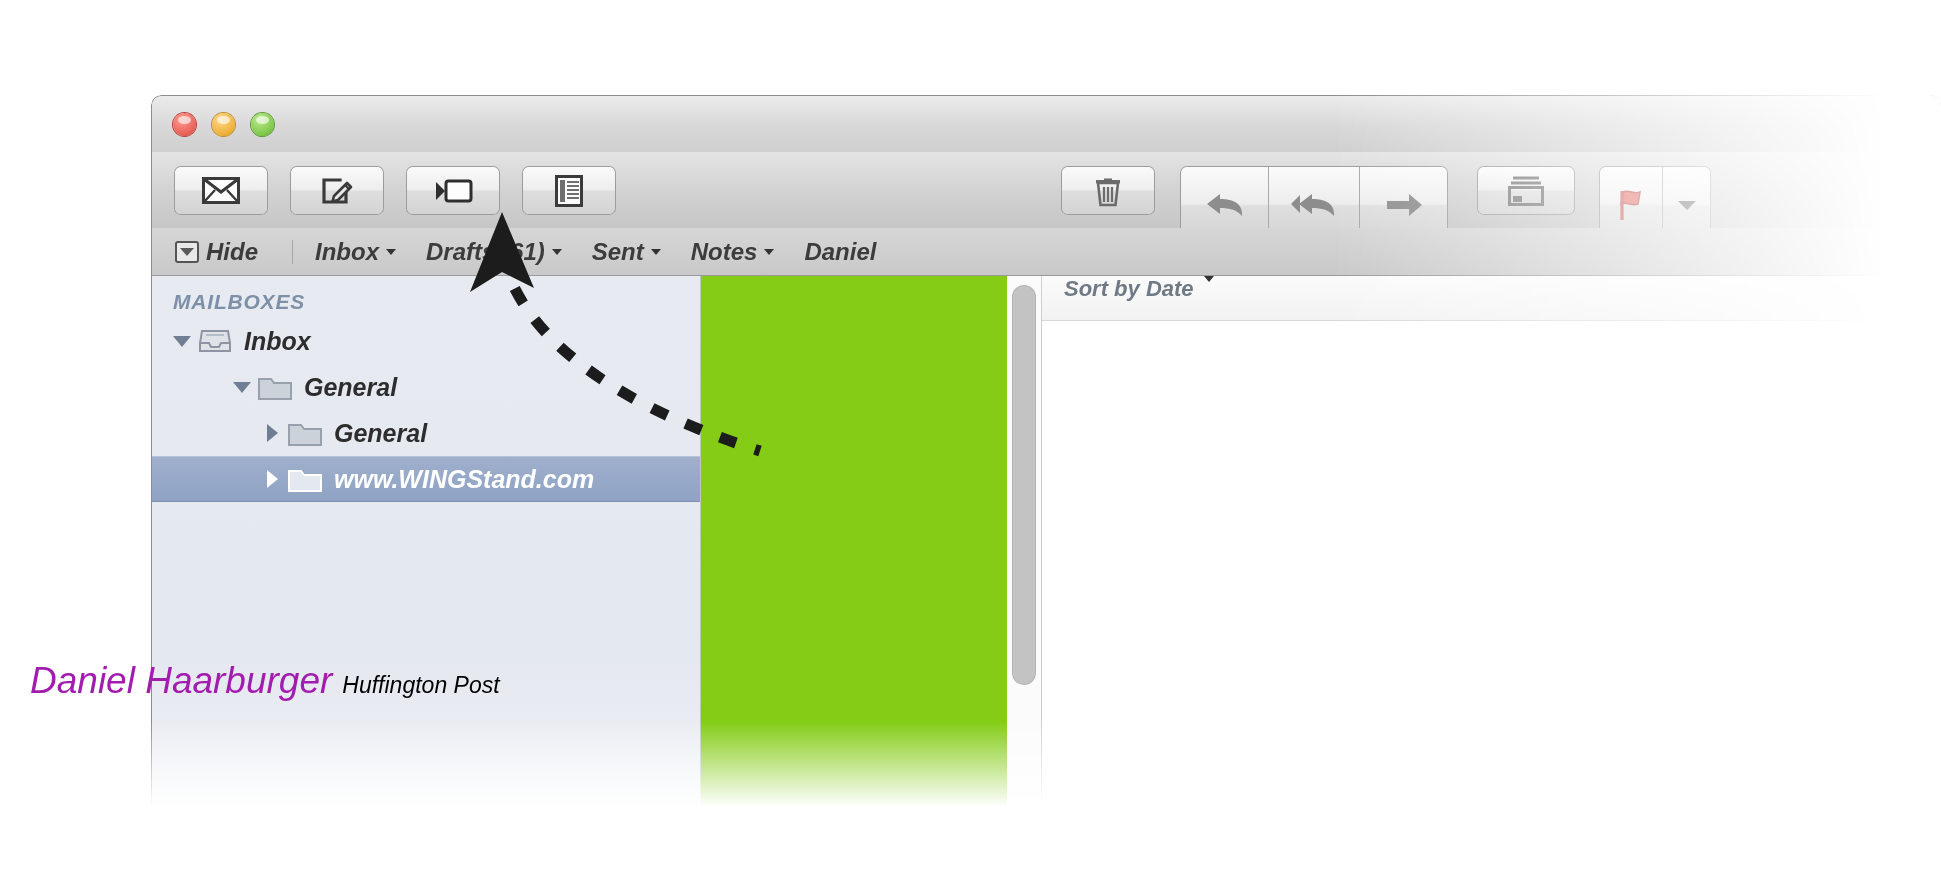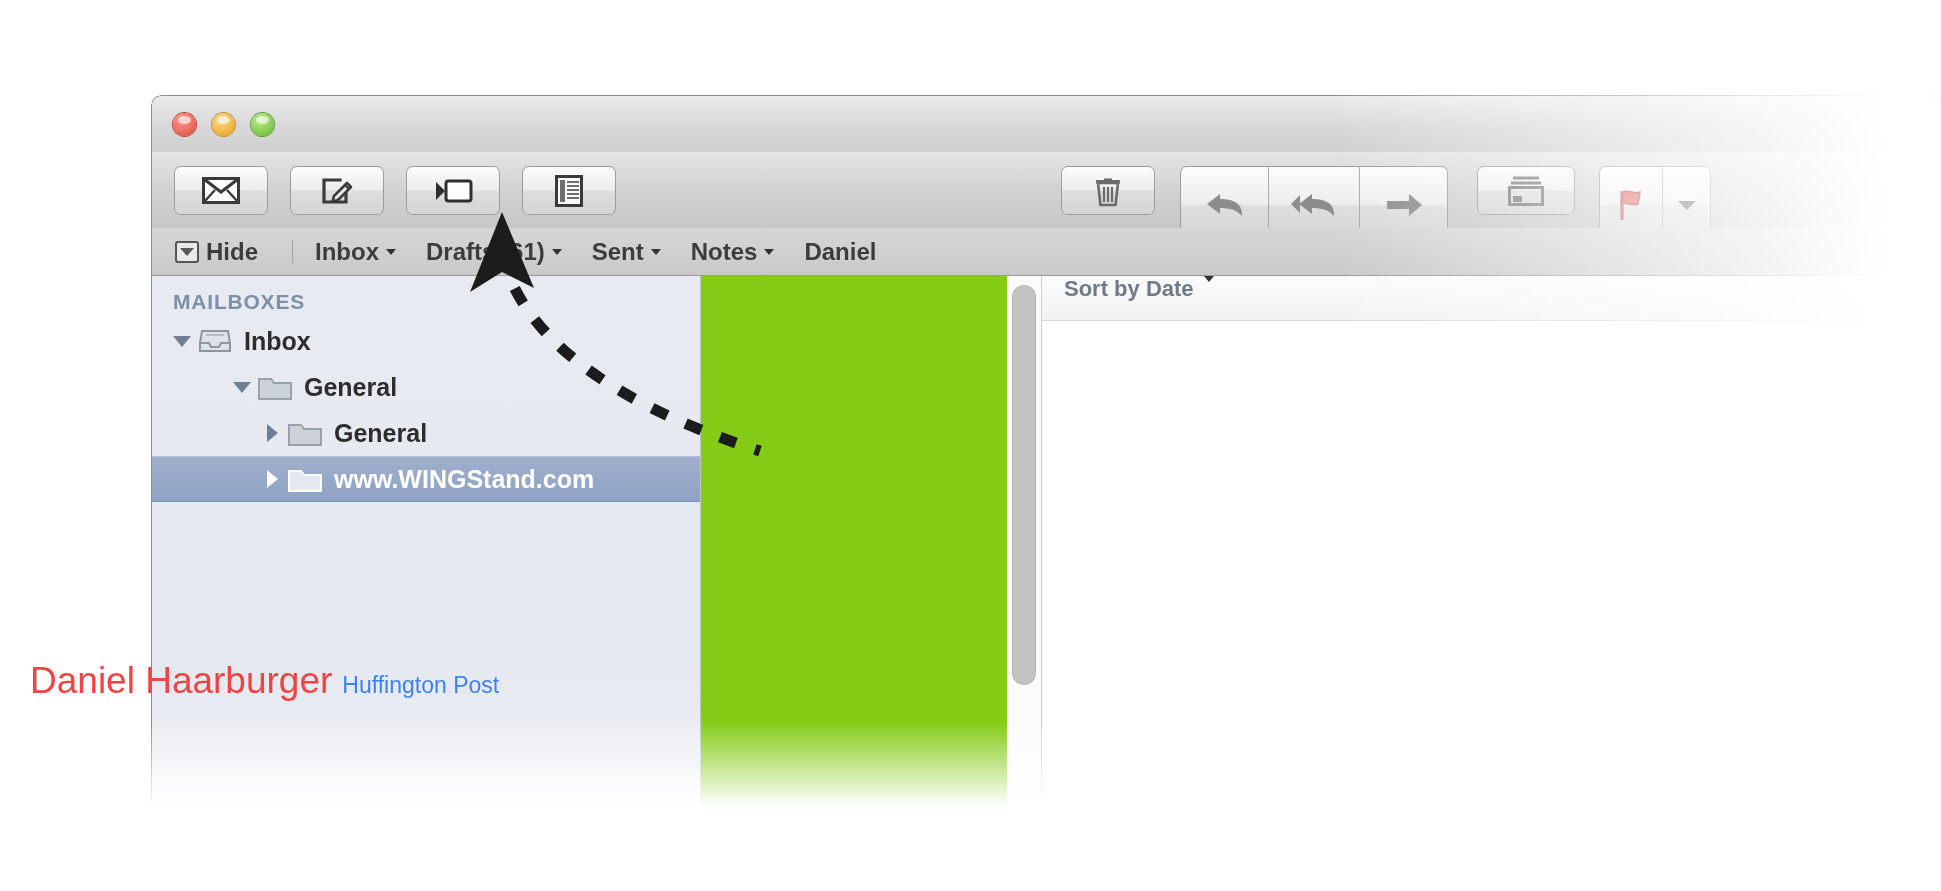--- a/index.html
+++ b/index.html
@@ -2,21 +2,21 @@
 <html><head>
 <meta charset="utf-8">
 <style>
   html, body {
     margin: 0; padding: 0;
     width: 1941px; height: 891px;
     background: #ffffff;
     font-family: "Liberation Sans", sans-serif;
     overflow: hidden;
   }
-  #stage { position: relative; width: 1941px; height: 891px; background: #fff; }
+  #stage { position: relative; width: 1941px; height: 891px; background: #fff; font-style: italic; }
 
   
   .mail-window {
     position: absolute;
     left: 151px; top: 95px;
     width: 1790px; height: 712px;
     border-top-left-radius: 10px;
     border-top-right-radius: 10px;
     overflow: hidden;
     -webkit-mask-image: linear-gradient(to right, #000 0 66%, rgba(0,0,0,0) 97%),
@@ -151,22 +151,22 @@
   
   .anno-label {
     position:absolute; left:766px; top:338px;
     font-size:51px; color:#2d2d2d; font-family:"Liberation Sans", sans-serif;
     white-space:nowrap;
   }
   .anno-svg { position:absolute; left:0; top:0; width:1941px; height:891px; pointer-events:none; }
 
   
   .credit { position:absolute; left:30px; top:660px; white-space:nowrap; }
-  .credit .name { font-size:37px; color:#ef4444; }
-  .credit .org  { font-size:23px; color:#3b82f6; margin-left:10px; }
+  .credit .name { font-size:37px; color:#a21caf; }
+  .credit .org  { font-size:23px; color:#000000; margin-left:10px; }
 </style>
 </head>
 <body>
 
 <div id="stage">
 
   <div class="mail-window">
 
     <div class="titlebar">
       <div class="traffic">

